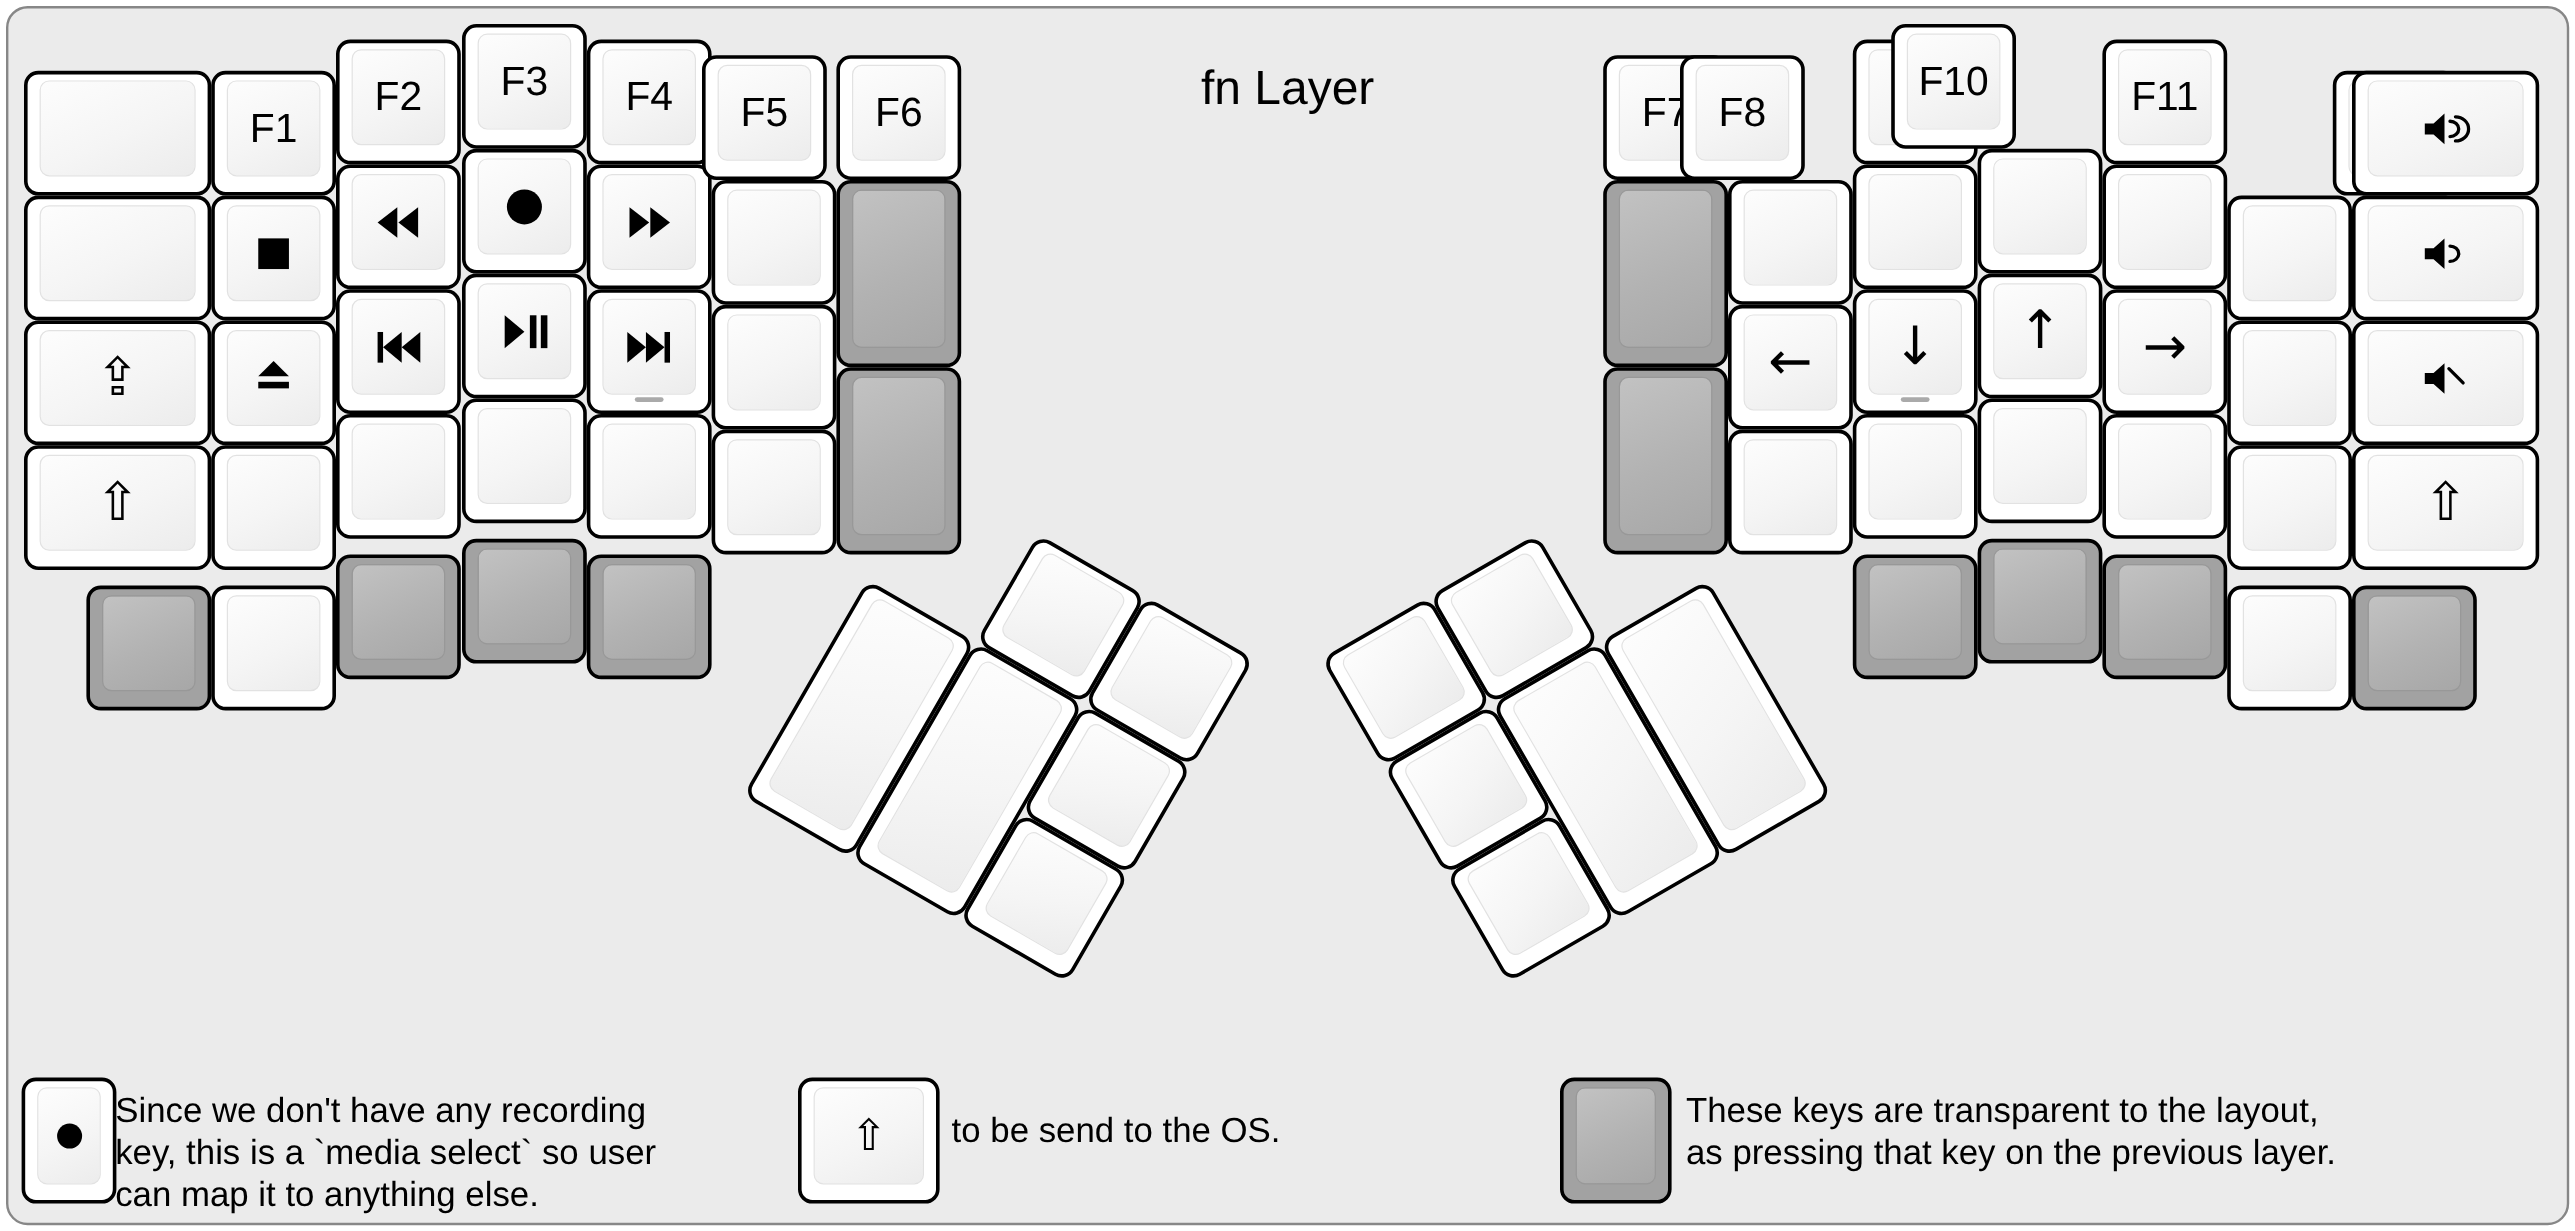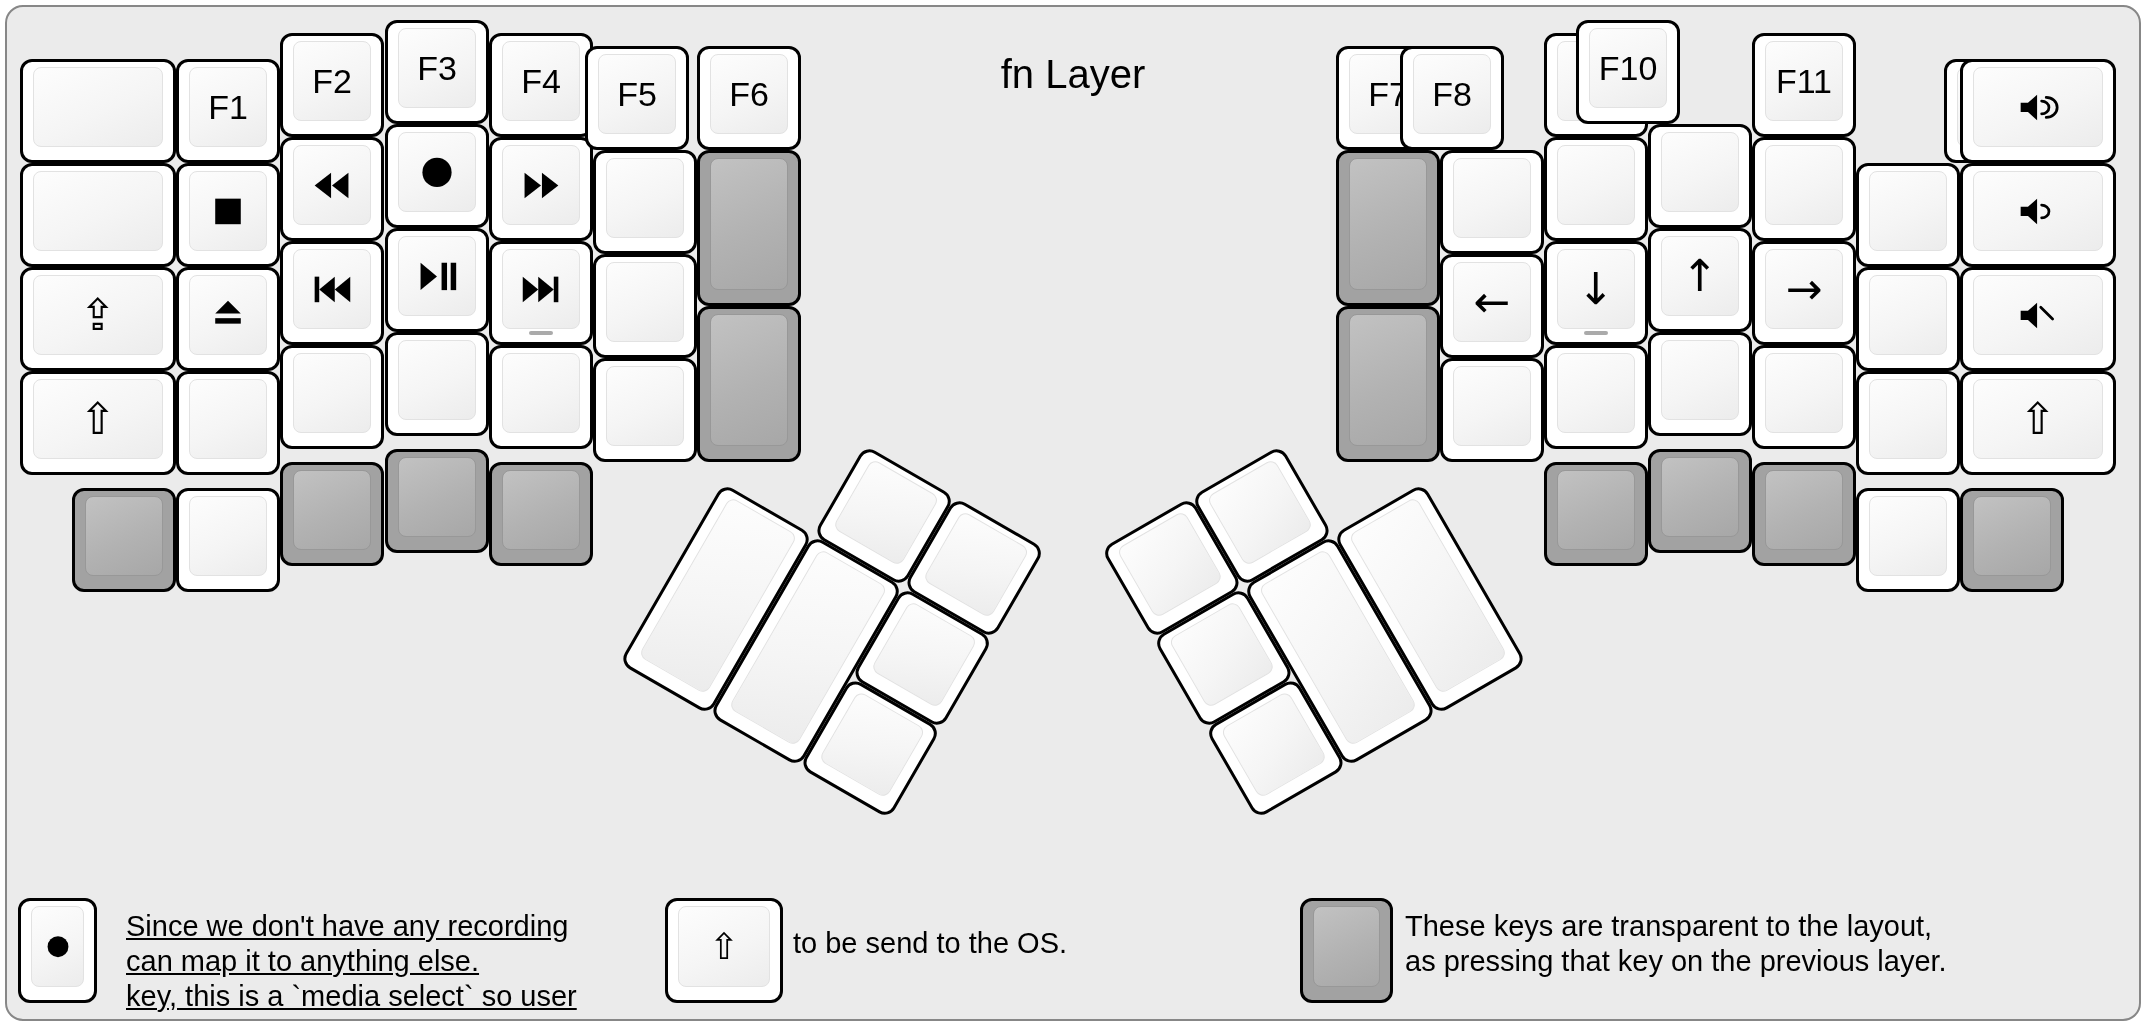--- a/index.html
+++ b/index.html
@@ -395,24 +395,24 @@
   <div id="legend">
       <div class="key k-white key-small" style="left: 18px; top: 898px; width: 79px; height: 105px;">
         <div class="surface">
           <span class="icon">
             <svg viewBox="0 0 46 36">
               <circle cx="23" cy="18" r="16" fill="#000"></circle>
             </svg>
           </span>
         </div>
       </div>
-      <div class="legend-text" style="left: 126px; top: 908.5px; text-decoration: underline;">
+      <div class="legend-text" style="left: 96px; top: 908.5px;">
         <div>Since we don't have any recording</div>
+        <div>key, this is a `media select` so user</div>
         <div>can map it to anything else.</div>
-        <div>key, this is a `media select` so user</div>
       </div>
       <div class="key k-white key-small" style="left: 665px; top: 898px; width: 118px; height: 105px;">
         <div class="surface">
           <span class="glyph sym">⇧</span>
         </div>
       </div>
       <div class="legend-text" style="left: 793px; top: 926px;">
         <div>to be send to the OS.</div>
       </div>
       <div class="key k-gray key-small" style="left: 1300px; top: 898px; width: 93px; height: 105px;">

